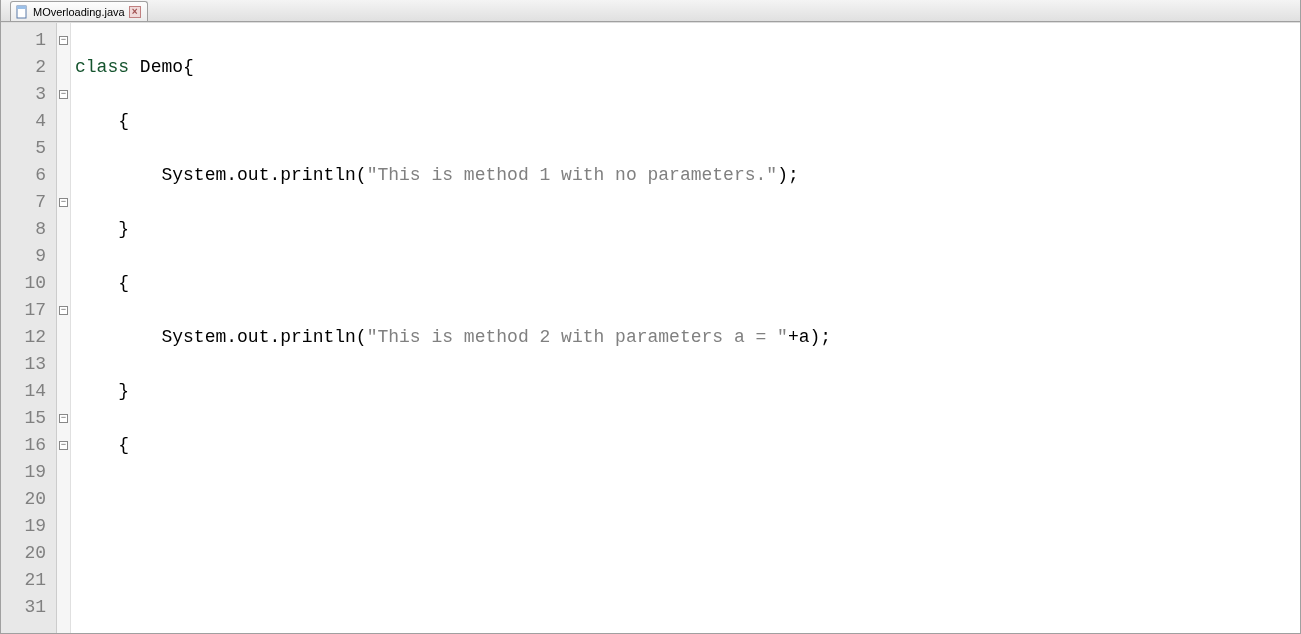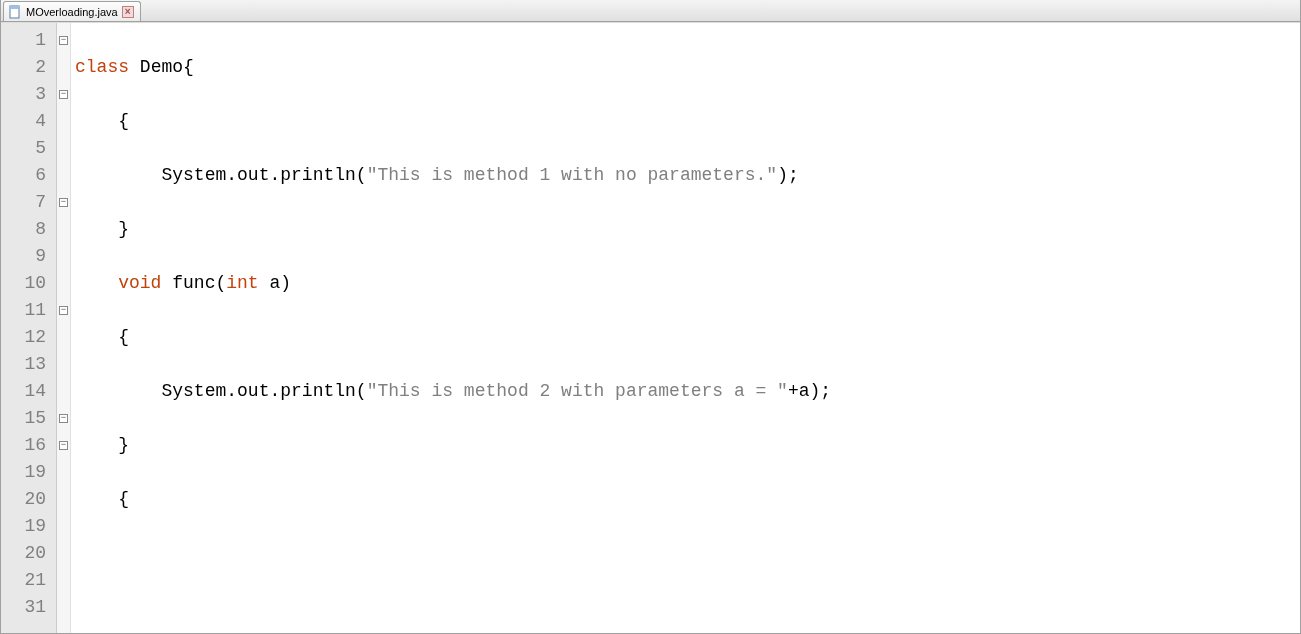--- a/index.html
+++ b/index.html
@@ -21,20 +21,21 @@
 }
 .tabbar {
   background: #e8e8e8;
   background: linear-gradient(#f4f4f4, #e0e0e0);
   border-bottom: 1px solid #a0a0a0;
   height: 22px;
   display: flex;
   align-items: flex-end;
   font-family: "Segoe UI", Tahoma, sans-serif;
   font-size: 11px;
+  padding-left: 7px;
 }
 .tab {
   display: flex;
   align-items: center;
   gap: 4px;
   padding: 2px 6px 2px 4px;
   background: linear-gradient(#fdfdfd, #ececec);
   border: 1px solid #a0a0a0;
   border-bottom: none;
   border-top-left-radius: 3px;
@@ -98,21 +99,21 @@
 .code {
   flex: 1;
   padding: 4px 0 4px 2px;
   white-space: pre;
   font-size: 18px;
   line-height: 27px;
   color: #000;
   position: relative;
 }
 .code .line { height: 27px; padding-left: 2px; }
-.kw { color: #c2410c; }
+.kw { color: #14532d; }
 .str { color: #808080; }
 .brace { color: #000; }
 </style>
 </head>
 <body>
 
 <div class="editor-frame">
 
   <div class="tabbar">
     <div class="tab">
@@ -132,21 +133,21 @@
       <div>1</div>
       <div>2</div>
       <div>3</div>
       <div>4</div>
       <div>5</div>
       <div>6</div>
       <div>7</div>
       <div>8</div>
       <div>9</div>
       <div>10</div>
-      <div>11</div>
+      <div>17</div>
       <div>12</div>
       <div>13</div>
       <div>14</div>
       <div>15</div>
       <div>16</div>
       <div>19</div>
       <div>20</div>
       <div>19</div>
       <div>20</div>
       <div>21</div>
@@ -188,21 +189,20 @@
         <div></div>
         <div></div>
         <div></div>
     </div>
 
     <div class="code">
 <div class="line"><span class="kw">class</span><span> </span><span>Demo</span><span class="brace">{</span></div>
 <div class="line"><span>    </span><span class="brace">{</span></div>
 <div class="line"><span>        </span><span>System.out.println(</span><span class="str">"This is method 1 with no parameters."</span><span>);</span></div>
 <div class="line"><span>    </span><span class="brace">}</span></div>
-<div class="line"><span>    </span><span class="kw">void</span><span> </span><span>func(</span><span class="kw">int</span><span> a)</span></div>
 <div class="line"><span>    </span><span class="brace">{</span></div>
 <div class="line"><span>        </span><span>System.out.println(</span><span class="str">"This is method 2 with parameters a = "</span><span>+a);</span></div>
 <div class="line"><span>    </span><span class="brace">}</span></div>
 <div class="line"><span>    </span><span class="brace">{</span></div>
 
 
 
 
 
 

